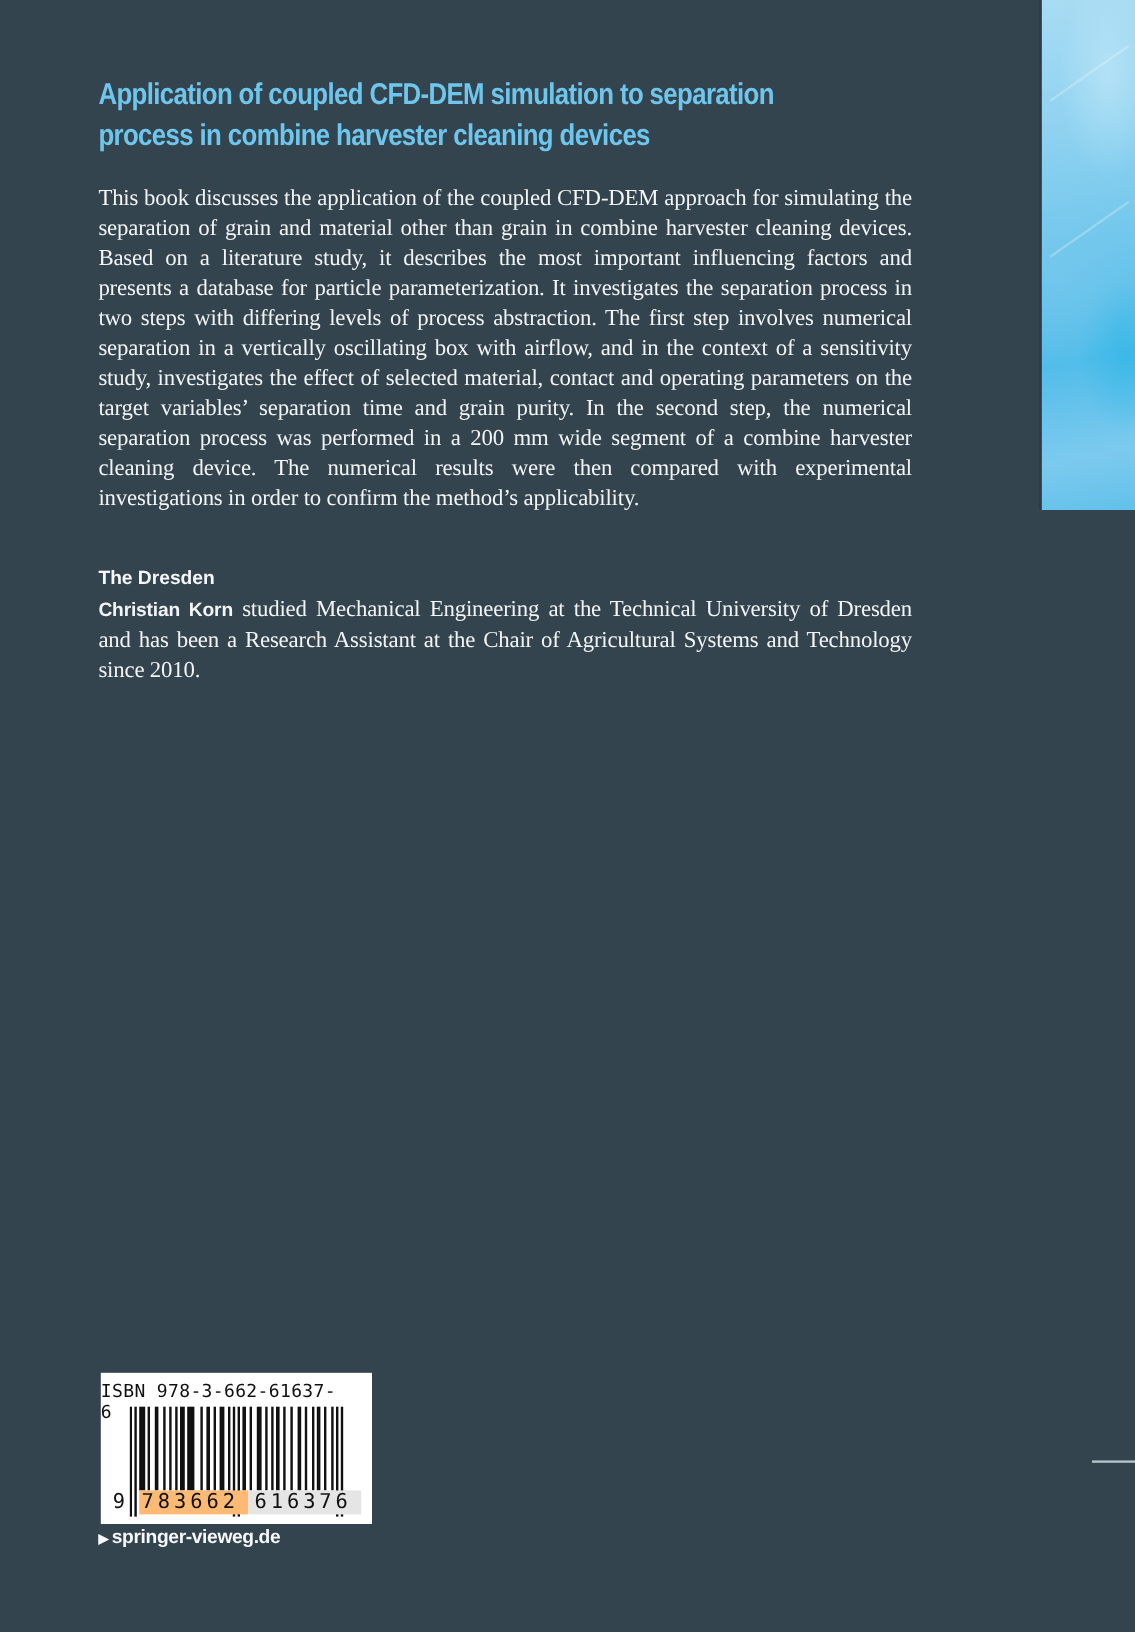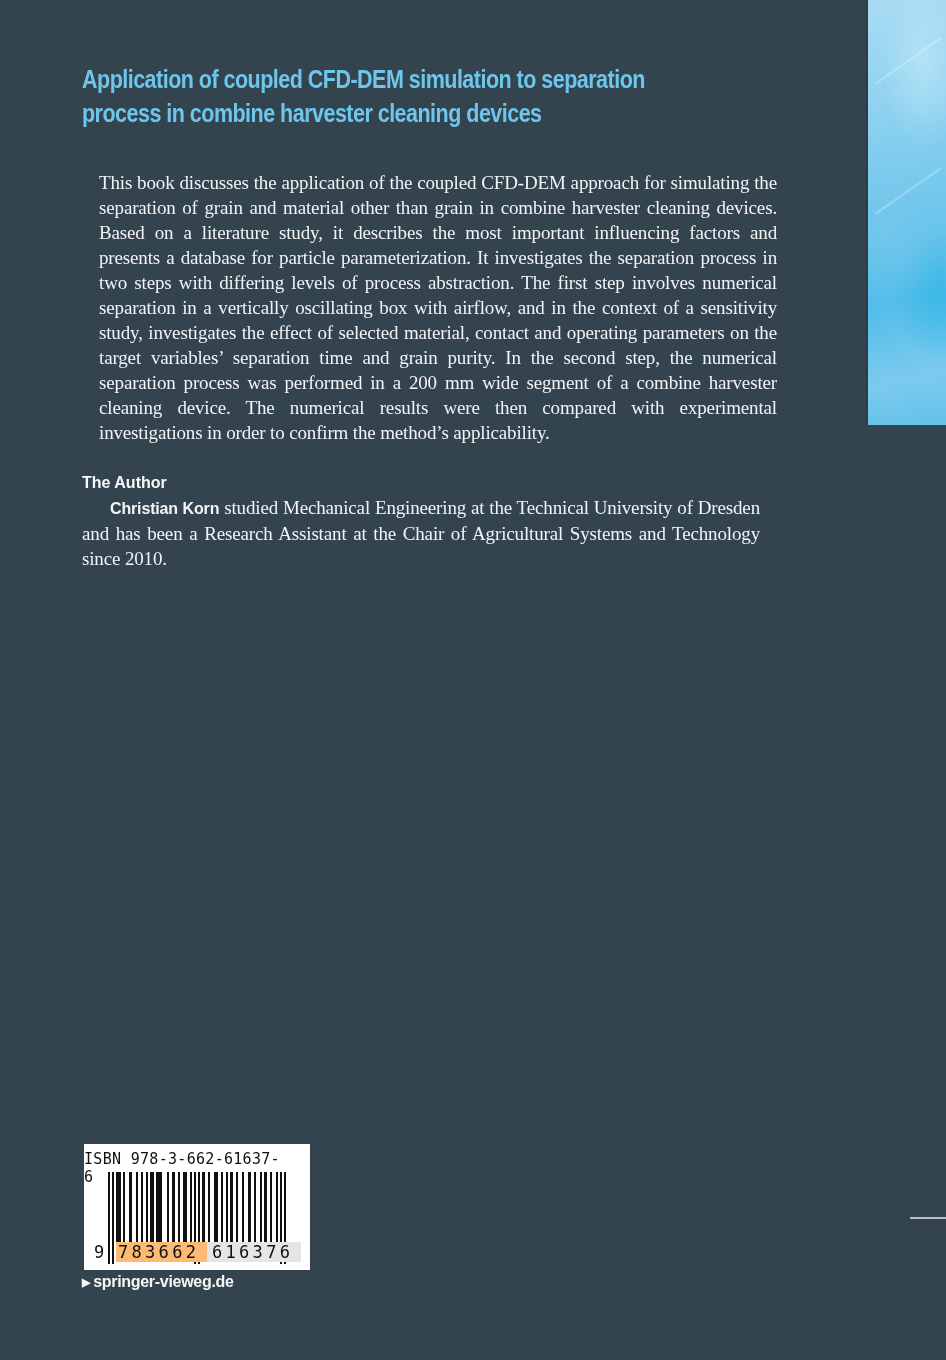--- a/index.html
+++ b/index.html
@@ -49,21 +49,21 @@
       letter-spacing: -0.6px;
       transform: scaleX(0.86);
       transform-origin: left top;
     }
     .title span { display: block; }
     .body-text {
       position: absolute;
       left: 82px;
       top: 153px;
       width: 678px;
-      margin: 17px;
+      margin: 0;
       color: #f2f4f5;
       font-size: 19px;
       line-height: 25px;
       text-align: justify;
       letter-spacing: -0.15px;
     }
     .author-heading {
       position: absolute;
       left: 82px;
       top: 472px;
@@ -83,21 +83,20 @@
       color: #f2f4f5;
       font-size: 19px;
       line-height: 25px;
       text-align: justify;
       letter-spacing: -0.15px;
     }
     .author-name {
       font-family: "Liberation Sans", sans-serif;
       font-weight: bold;
       font-size: 16px;
-      margin-left: 28px;
     }
     .barcode-box {
       position: absolute;
       left: 84px;
       top: 1144px;
       width: 226px;
       height: 126px;
       background: #ffffff;
     }
     .isbn-text {
@@ -164,21 +163,21 @@
   <div class="stripe-swoosh" style="top:190px"></div>
 </div>
 
 <h1 class="title">
   <span>Application of coupled CFD-DEM simulation to separation</span>
   <span>process in combine harvester cleaning devices</span>
 </h1>
 
 <p class="body-text">This book discusses the application of the coupled CFD-DEM approach for simu­lating the separation of grain and material other than grain in combine harvester cleaning devices. Based on a literature study, it describes the most important influ­encing factors and presents a database for particle parameterization. It investigates the separation process in two steps with differing levels of process abstraction. The first step involves numerical separation in a vertically oscillating box with airflow, and in the context of a sensitivity study, investigates the effect of selected material, contact and operating parameters on the target variables’ separation time and grain purity. In the second step, the numerical separation process was performed in a 200 mm wide segment of a combine harvester cleaning device. The numerical results were then compared with experimental investigations in order to confirm the method’s applicability.</p>
 
-<h2 class="author-heading">The Author</h2>
+<h2 class="author-heading">The Dresden</h2>
 
 <p class="author-bio"><span class="author-name">Christian Korn</span><span> studied Mechanical Engineering at the Technical University of Dresden and has been a Research Assistant at the Chair of Agricultural Systems and Technology since 2010.</span></p>
 
 <div class="barcode-box">
   <div class="isbn-text">ISBN 978-3-662-61637-6</div>
   <svg class="barcode" viewBox="0 0 180 92" preserveAspectRatio="none">
     <g fill="#111">
       <rect x="0" y="0" width="2" height="92"></rect>
       <rect x="4" y="0" width="2" height="92"></rect>
       <rect x="8" y="0" width="5" height="70"></rect>

